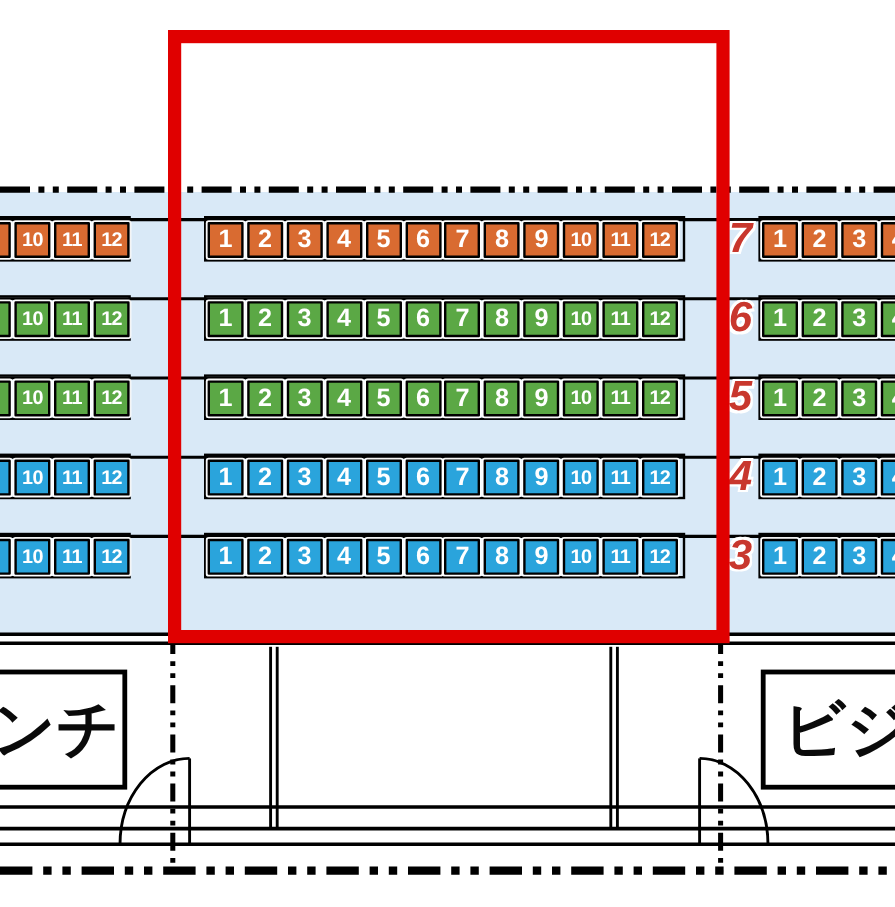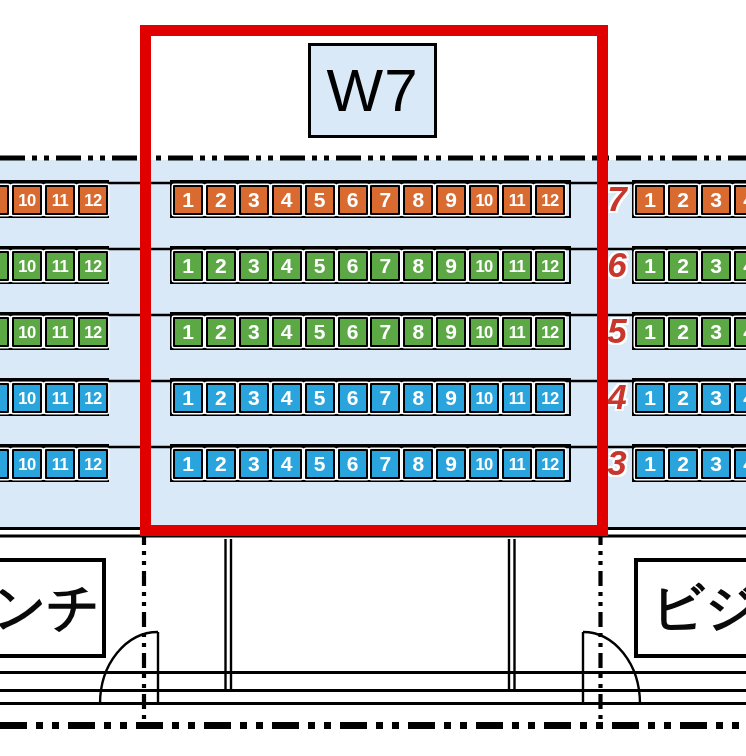--- a/index.html
+++ b/index.html
@@ -92,23 +92,20 @@
       <path d="M100,704 A58,72 0 0 1 158,632"></path>
     </g>
     <g stroke="#000" stroke-width="2.4" fill="none">
       <line x1="583" y1="632" x2="583" y2="704"></line>
       <path d="M583,632 A57,72 0 0 1 640,704"></path>
     </g>
 
     <line x1="0" y1="725.5" x2="746" y2="725.5" stroke="#000" stroke-width="7" stroke-dasharray="27 9 7 9 7 9"></line>
   </svg>
 
-  <div class="section-box" style="background: rgb(217, 233, 247);">
-    <span>W7</span>
-  </div>
 
   <div id="seatLayer">
       <div class="group-box" style="left: -30px; top: 180px; width: 139px; height: 38px;"></div>
       <div class="group-box" style="left: 170px; top: 180px; width: 401px; height: 38px;"></div>
       <div class="group-box" style="left: 632px; top: 180px; width: 180px; height: 38px;"></div>
       <div class="seat" style="left: -21px; top: 185px; background: rgb(217, 107, 49);">9</div>
       <div class="seat len2" style="left: 12px; top: 185px; background: rgb(217, 107, 49);">10</div>
       <div class="seat len2" style="left: 45px; top: 185px; background: rgb(217, 107, 49);">11</div>
       <div class="seat len2" style="left: 78px; top: 185px; background: rgb(217, 107, 49);">12</div>
       <div class="seat" style="left: 173px; top: 185px; background: rgb(217, 107, 49);">1</div>

